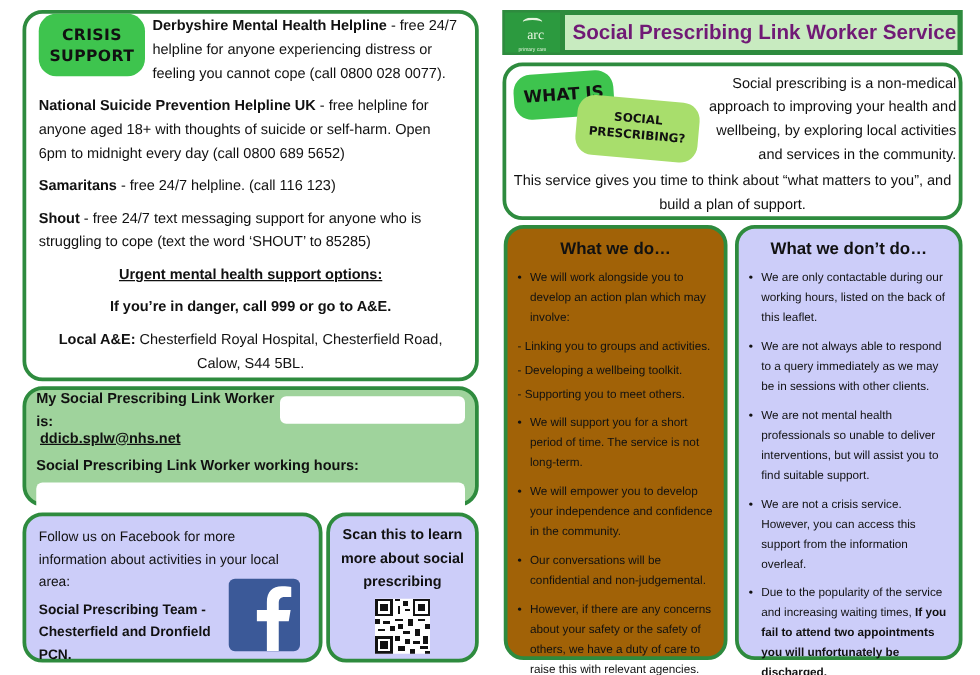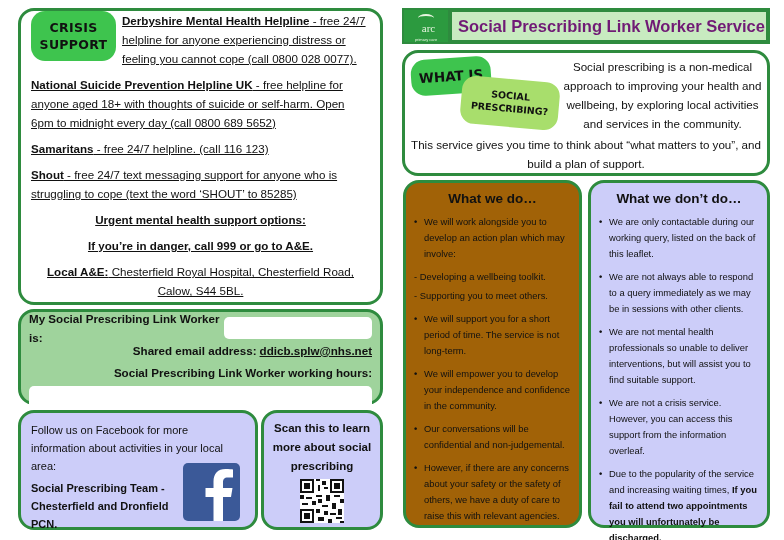--- a/index.html
+++ b/index.html
@@ -6,28 +6,28 @@
   html, body { width: 784px; height: 540px; background: #ffffff; overflow: hidden; }
   body { position: relative; font-family: "Liberation Sans", sans-serif; color: #111; }
 
   .box { position: absolute; border: 3px solid #2e8b3e; border-radius: 16px; }
 
   
   #crisis { left: 18px; top: 8px; width: 365px; height: 297px; background: #fff; padding: 0 10px 6px 10px; font-size: 11.6px; line-height: 19px; }
   .crisis-pill { float: left; width: 85px; height: 50px; margin: 0 6px 2px 0; background: #3ec44e; border-radius: 14px;
     font-family: "DejaVu Sans", sans-serif; font-weight: bold; font-size: 12.5px; line-height: 17px; text-align: center;
     color: #111; padding-top: 8px; letter-spacing: 0.3px; }
-  .crisis p { margin-bottom: 7px; text-decoration: underline; }
+  .crisis p { margin-bottom: 7px; }
   .b { font-weight: bold; }
   .center { text-align: center; }
   .u { text-decoration: underline; }
 
   
   #linkworker { left: 18px; top: 309px; width: 365px; height: 96px; background: #9fd39c; padding: 5px 8px; font-size: 11.6px; line-height: 19px; font-weight: bold; }
-  .lw-row { display: flex; align-items: center; height: 22px; justify-content: flex-end; }
+  .lw-row { display: flex; align-items: center; height: 22px; }
   .lw-input { background: #fff; border: none; border-radius: 5px; height: 22px; }
   #lw-name-input { margin-left: 4px; width: 148px; }
   #lw-hours-input { width: 100%; margin-top: 3px; height: 24px; }
 
   
   #facebook { left: 18px; top: 410px; width: 240px; height: 120px; background: #cccdf9; padding: 8px 10px; font-size: 11px; line-height: 18px; }
   .fb-team { margin-top: 4px; font-weight: bold; width: 140px; line-height: 18px; }
   .fb-logo { position: absolute; left: 162px; top: 50px; width: 57px; height: 58px; background: #3b5998; border-radius: 5px; overflow: hidden; }
 
   
@@ -41,21 +41,21 @@
   .arc-sub { font-size: 4px; position: absolute; top: 27px; width: 44px; left: 0; }
   .arc-arc { position: absolute; top: 4px; left: 14px; width: 16px; height: 8px; border-top: 2px solid #e8f5e0; border-radius: 50% 50% 0 0; }
   .header-title { flex: 1; background: #c8ebc0; margin: 2px 2px 2px 4px; font-family: "Liberation Sans", sans-serif; font-weight: bold; font-size: 16.5px; line-height: 28px; padding-left: 6px; color: #701a75; }
 
   
   #whatis { left: 402px; top: 50px; width: 368px; height: 126px; background: #fff; padding: 6px 8px; font-size: 11.6px; line-height: 19px; }
   .whatis-pill1 { position: absolute; left: 6px; top: 5px; width: 80px; height: 36px; background: #3ec44e; border-radius: 14px; transform: rotate(-4deg);
     font-family: "DejaVu Sans", sans-serif; font-weight: bold; font-size: 13.5px; line-height: 36px; text-align: center; }
   .whatis-pill2 { position: absolute; left: 56px; top: 26px; width: 98px; height: 48px; background: #a8de6c; border-radius: 14px; transform: rotate(5deg);
     font-family: "DejaVu Sans", sans-serif; font-weight: bold; font-size: 9.5px; line-height: 13px; text-align: center; padding-top: 10px; }
-  .whatis-desc { position: absolute; left: 155px; top: 4px; width: 205px; text-align: center; }
+  .whatis-desc { position: absolute; left: 155px; top: 4px; width: 205px; text-align: right; }
   .whatis-foot { position: absolute; left: 4px; top: 82px; width: 354px; text-align: center; }
 
   
   .col { top: 180px; height: 348px; padding: 6px 8px; font-size: 9.4px; line-height: 16px; }
   #whatwedo { left: 403px; width: 179px; background: #a16207; }
   #whatwedont { left: 588px; width: 182px; background: #cccdf9; }
   .col-title { font-weight: bold; font-size: 13.5px; text-align: center; margin-bottom: 5px; line-height: 20px; }
   .col ul { list-style: none; }
   .col li { position: relative; padding-left: 10px; margin-bottom: 7px; }
   .col li.bullet::before { content: "•"; position: absolute; left: 0; top: 0; font-weight: bold; }
@@ -77,21 +77,20 @@
   <p class="center b">If you’re in danger, call 999 or go to A&amp;E.</p>
   <p class="center"><span class="b">Local A&amp;E:</span><span> Chesterfield Royal Hospital, Chesterfield Road, Calow, S44 5BL.</span></p>
 </div>
 
 <div id="linkworker" class="box">
   <div class="lw-row">
     <span>My Social Prescribing Link Worker is:</span>
     <input id="lw-name-input" class="lw-input" value="" style="">
   </div>
   <div class="lw-row">
-    <span>Shared email address: </span>
     <span style="text-decoration:underline; margin-left:3px;">ddicb.splw@nhs.net</span>
   </div>
   <div class="lw-row">
     <span>Social Prescribing Link Worker working hours:</span>
   </div>
   <input id="lw-hours-input" class="lw-input" value="" style="">
 </div>
 
 <div id="facebook" class="box">
   <div style="width:210px;">Follow us on Facebook for more information about activities in your local area:</div>
@@ -159,31 +158,32 @@
     <div>PRESCRIBING?</div>
   </div>
   <div class="whatis-desc">Social prescribing is a non-medical approach to improving your health and wellbeing, by exploring local activities and services in the community.</div>
   <div class="whatis-foot">This service gives you time to think about “what matters to you”, and build a plan of support.</div>
 </div>
 
 <div id="whatwedo" class="box col">
   <div class="col-title">What we do…</div>
   <ul>
     <li class="bullet">We will work alongside you to develop an action plan which may involve:</li>
+    <li class="dash">- Linking you to groups and activities.</li>
     <li class="dash">- Developing a wellbeing toolkit.</li>
     <li class="dash" style="margin-bottom:7px">- Supporting you to meet others.</li>
     <li class="bullet">We will support you for a short period of time. The service is not long-term.</li>
     <li class="bullet">We will empower you to develop your independence and confidence in the community.</li>
     <li class="bullet">Our conversations will be confidential and non-judgemental.</li>
     <li class="bullet">However, if there are any concerns about your safety or the safety of others, we have a duty of care to raise this with relevant agencies.</li>
   </ul>
 </div>
 
 <div id="whatwedont" class="box col">
   <div class="col-title">What we don’t do…</div>
   <ul>
-    <li class="bullet">We are only contactable during our working query, listed on the back of this leaflet.</li>
+    <li class="bullet">We are only contactable during our working hours, listed on the back of this leaflet.</li>
     <li class="bullet">We are not always able to respond to a query immediately as we may be in sessions with other clients.</li>
     <li class="bullet">We are not mental health professionals so unable to deliver interventions, but will assist you to find suitable support.</li>
     <li class="bullet">We are not a crisis service. However, you can access this support from the information overleaf.</li>
     <li class="bullet"><span>Due to the popularity of the service and increasing waiting times, </span><span class="b">If you fail to attend two appointments you will unfortunately be discharged.</span></li>
   </ul>
 </div>
 
 </body></html>

